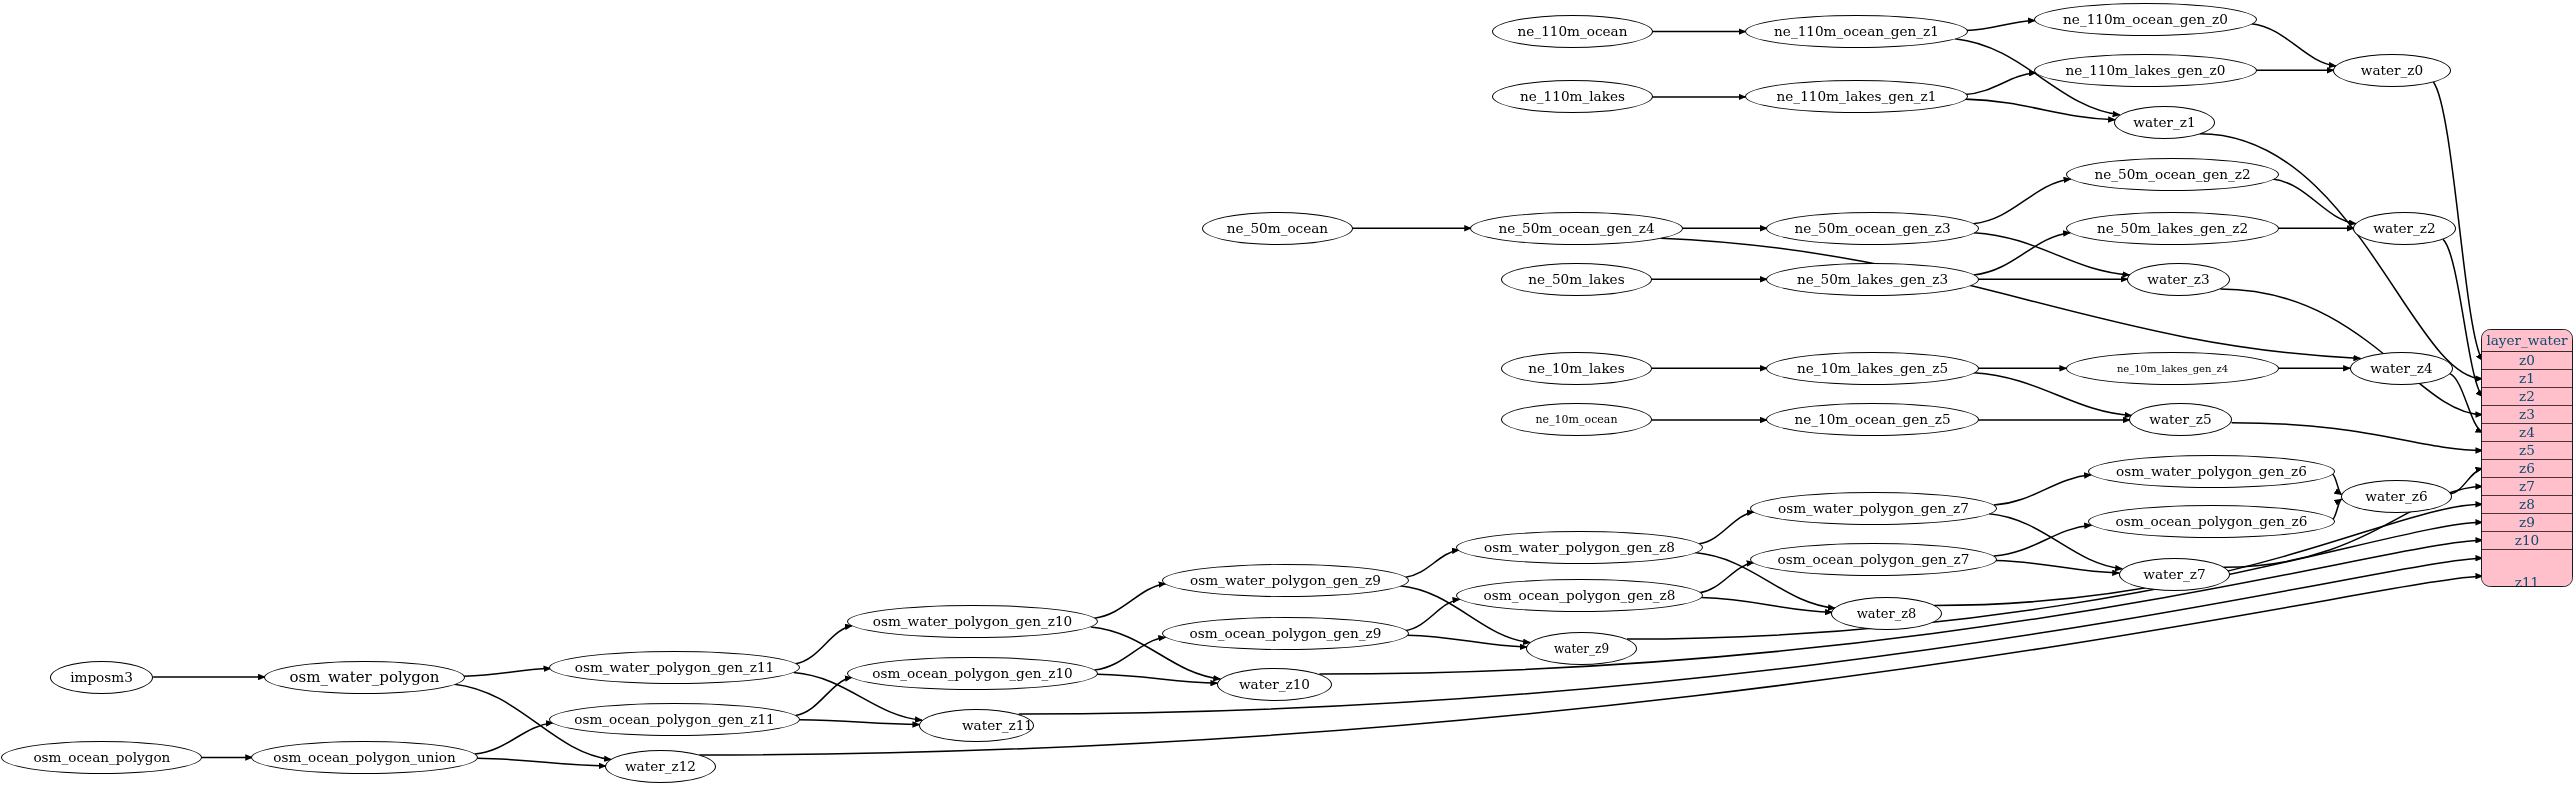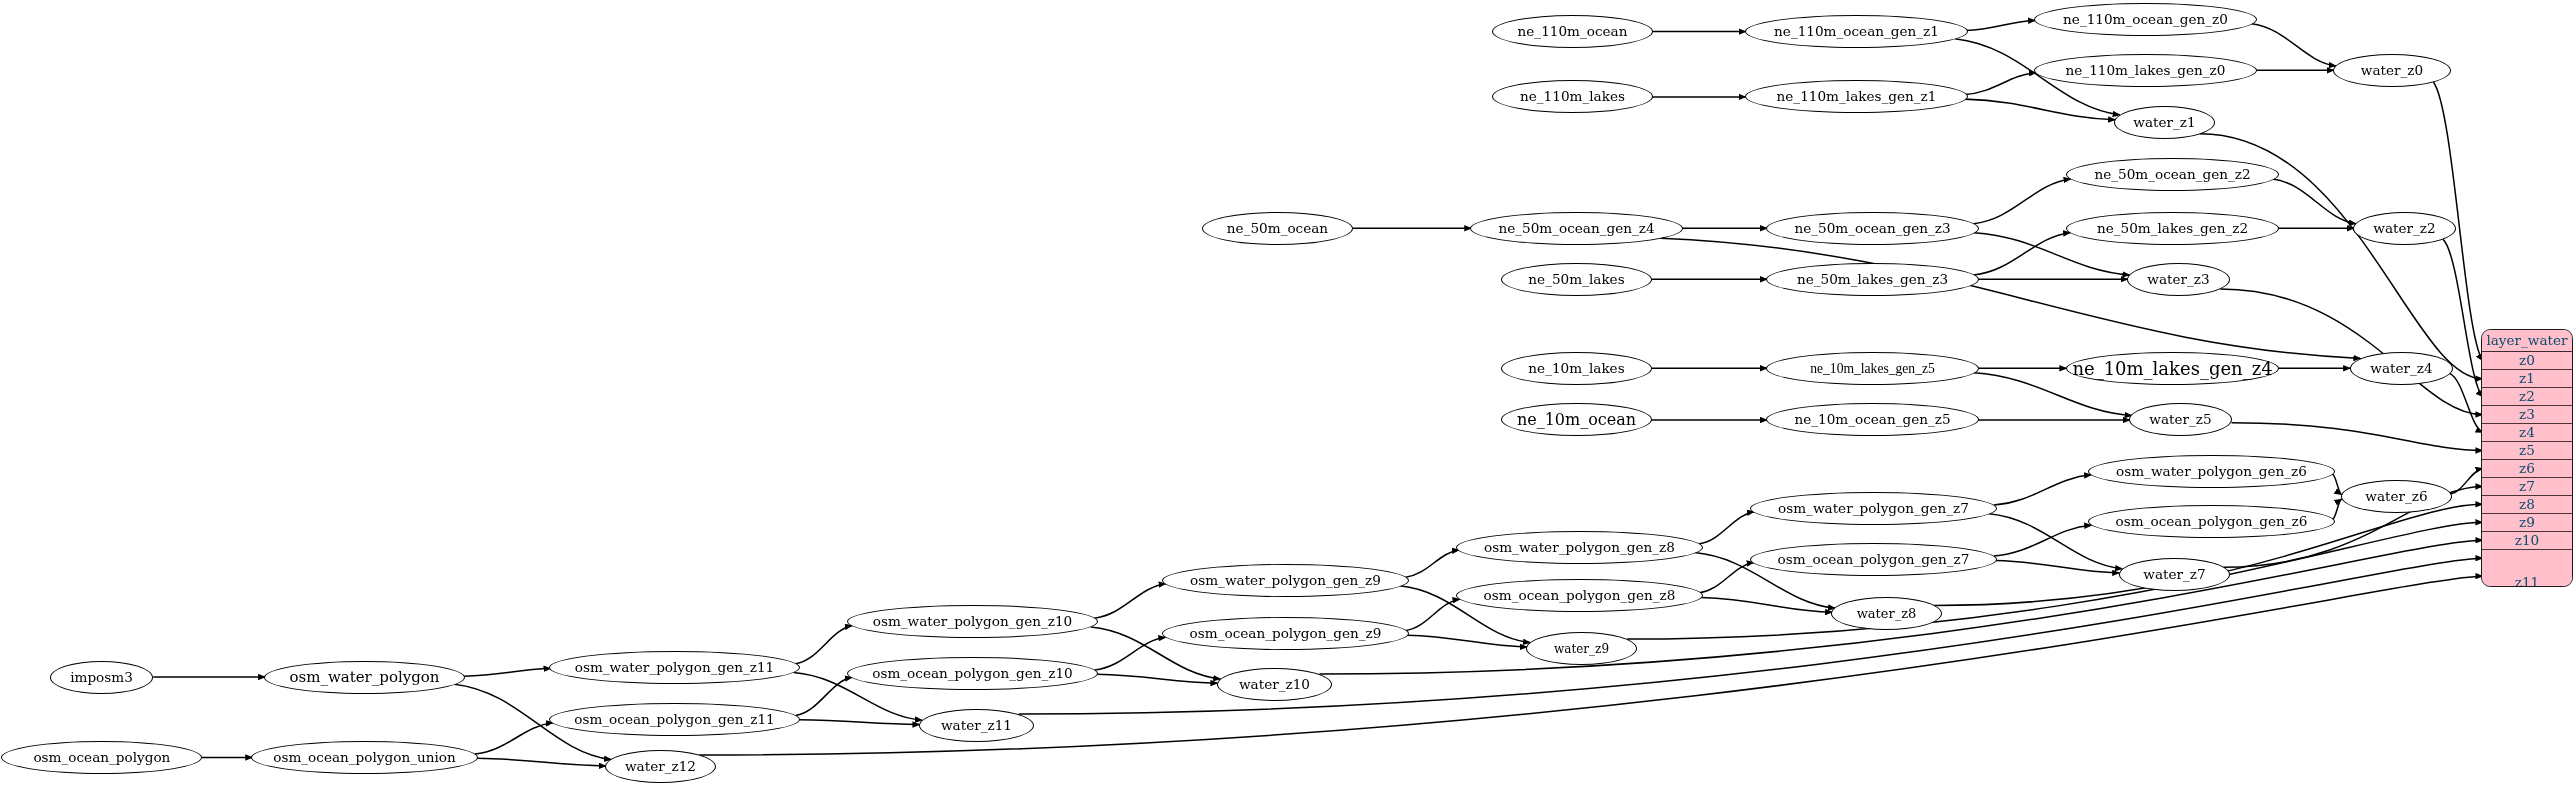--- a/index.html
+++ b/index.html
@@ -148,30 +148,30 @@
       </div>
       <div class="node" style="left: 2353px; top: 212px; width: 103px; height: 33px; font-size: 13.6px;">
         <span>water_z2</span>
       </div>
       <div class="node" style="left: 2127px; top: 263px; width: 103px; height: 33px; font-size: 13.6px;">
         <span>water_z3</span>
       </div>
       <div class="node" style="left: 1501px; top: 352px; width: 151px; height: 33px; font-size: 13.6px;">
         <span>ne_10m_lakes</span>
       </div>
-      <div class="node" style="left: 1766px; top: 352px; width: 213px; height: 33px; font-size: 13.6px; font-family: Liberation Serif, serif;">
+      <div class="node" style="left: 1766px; top: 352px; width: 213px; height: 33px; font-size: 13.6px;">
         <span>ne_10m_lakes_gen_z5</span>
       </div>
-      <div class="node" style="left: 2066px; top: 352px; width: 213px; height: 33px; font-size: 18px; text-align: right;">
+      <div class="node" style="left: 2066px; top: 352px; width: 213px; height: 33px; font-size: 10px; text-align: right;">
         <span>ne_10m_lakes_gen_z4</span>
       </div>
       <div class="node" style="left: 2350px; top: 352px; width: 103px; height: 33px; font-size: 13.6px;">
         <span>water_z4</span>
       </div>
-      <div class="node" style="left: 1501px; top: 403px; width: 151px; height: 33px; font-size: 16px;">
+      <div class="node" style="left: 1501px; top: 403px; width: 151px; height: 33px; font-size: 11px;">
         <span>ne_10m_ocean</span>
       </div>
       <div class="node" style="left: 1766px; top: 403px; width: 213px; height: 33px; font-size: 13.6px;">
         <span>ne_10m_ocean_gen_z5</span>
       </div>
       <div class="node" style="left: 2129px; top: 403px; width: 103px; height: 33px; font-size: 13.6px;">
         <span>water_z5</span>
       </div>
       <div class="node" style="left: 2088px; top: 455px; width: 247px; height: 33px; font-size: 13.6px;">
         <span>osm_water_polygon_gen_z6</span>
@@ -223,21 +223,21 @@
       </div>
       <div class="node" style="left: 50px; top: 661px; width: 103px; height: 33px; font-size: 13.6px;">
         <span>imposm3</span>
       </div>
       <div class="node" style="left: 264px; top: 661px; width: 201px; height: 33px; font-size: 15px;">
         <span>osm_water_polygon</span>
       </div>
       <div class="node" style="left: 549px; top: 703px; width: 251px; height: 33px; font-size: 13.6px;">
         <span>osm_ocean_polygon_gen_z11</span>
       </div>
-      <div class="node" style="left: 919px; top: 709px; width: 115px; height: 33px; font-size: 13.6px;">
+      <div class="node" style="left: 919px; top: 709px; width: 115px; height: 33px; font-size: 13.6px; justify-content: flex-end;">
         <span>water_z11</span>
       </div>
       <div class="node" style="left: 1.4px; top: 741px; width: 201px; height: 33px; font-size: 13.6px;">
         <span>osm_ocean_polygon</span>
       </div>
       <div class="node" style="left: 251px; top: 741px; width: 227px; height: 33px; font-size: 13.6px;">
         <span>osm_ocean_polygon_union</span>
       </div>
       <div class="node" style="left: 605px; top: 750px; width: 111px; height: 33px; font-size: 13.6px;">
         <span>water_z12</span>

